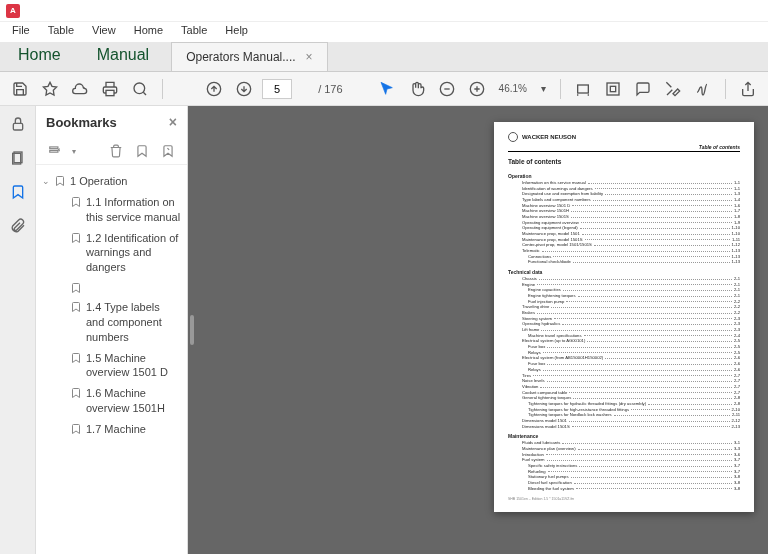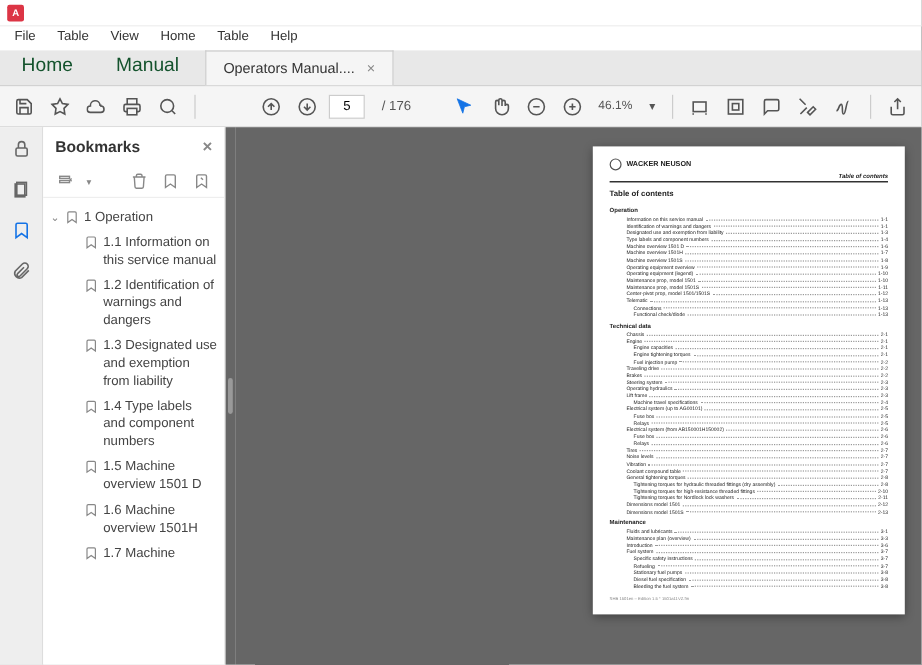--- a/index.html
+++ b/index.html
@@ -10,21 +10,21 @@
 .menubar{height:20px;display:flex;align-items:flex-start;padding:0 4px;gap:2px}
 .menubar span{padding:2px 8px;font-size:11px;cursor:pointer}
 .tabbar{height:30px;background:#e8e8e8;display:flex;align-items:flex-end;border-bottom:1px solid #ccc}
 .tabbar .tab{padding:7px 18px;font-size:16px;color:#14532d;cursor:pointer}
 .tabbar .doctab{background:#f5f5f5;border:1px solid #ccc;border-bottom:none;padding:7px 14px;font-size:12px;display:flex;align-items:center;gap:10px;margin-left:4px}
 .tabbar .doctab .x{color:#888;font-size:12px;cursor:pointer}
 .toolbar{height:34px;background:#f5f5f5;border-bottom:1px solid #ddd;display:flex;align-items:center;padding:0 8px;gap:6px}
 .toolbar .tbtn{width:24px;height:24px;display:flex;align-items:center;justify-content:center;color:#555;cursor:pointer;border-radius:2px}
 .toolbar .sep{width:1px;height:20px;background:#ccc;margin:0 4px}
 .toolbar .pagenum{width:30px;height:20px;border:1px solid #ccc;text-align:center;font-size:11px}
-.toolbar .pages{font-size:11px;color:#555;margin-left:8px}
+.toolbar .pages{font-size:11px;color:#555;margin-left:20px}
 .toolbar .zoom{font-size:10px;color:#555;padding:0 4px}
 .toolbar svg{width:16px;height:16px}
 .content{display:flex;height:448px}
 .railbar{width:36px;background:#eee;border-right:1px solid #ddd;display:flex;flex-direction:column;align-items:center;padding-top:8px;gap:14px}
 .railbar .ricon{width:20px;height:20px;display:flex;align-items:center;justify-content:center;color:#666;cursor:pointer}
 .railbar .ricon.active{color:#1473e6}
 .sidebar{width:152px;background:#fff;border-right:1px solid #ddd;display:flex;flex-direction:column}
 .sidebar .header{display:flex;align-items:center;justify-content:space-between;padding:8px 10px;font-size:13px;font-weight:600;color:#333}
 .sidebar .header .x{color:#888;cursor:pointer;font-size:14px}
 .sidebar .tools{display:flex;align-items:center;gap:8px;padding:4px 10px;border-bottom:1px solid #eee;color:#888}
@@ -262,21 +262,20 @@
             <svg class="bm" viewBox="0 0 24 24" fill="none" stroke="currentColor" stroke-width="2">
               <path d="M19 21l-7-5-7 5V5a2 2 0 012-2h10a2 2 0 012 2z"></path>
             </svg>
             <span class="lbl">1.2 Identification of warnings and dangers</span>
           </div>
           <div class="node child">
             <span class="caret"></span>
             <svg class="bm" viewBox="0 0 24 24" fill="none" stroke="currentColor" stroke-width="2">
               <path d="M19 21l-7-5-7 5V5a2 2 0 012-2h10a2 2 0 012 2z"></path>
             </svg>
-            <span class="lbl">1.3 Designated use and exemption from liability</span>
           </div>
           <div class="node child">
             <span class="caret"></span>
             <svg class="bm" viewBox="0 0 24 24" fill="none" stroke="currentColor" stroke-width="2">
               <path d="M19 21l-7-5-7 5V5a2 2 0 012-2h10a2 2 0 012 2z"></path>
             </svg>
             <span class="lbl">1.4 Type labels and component numbers</span>
           </div>
           <div class="node child">
             <span class="caret"></span>

